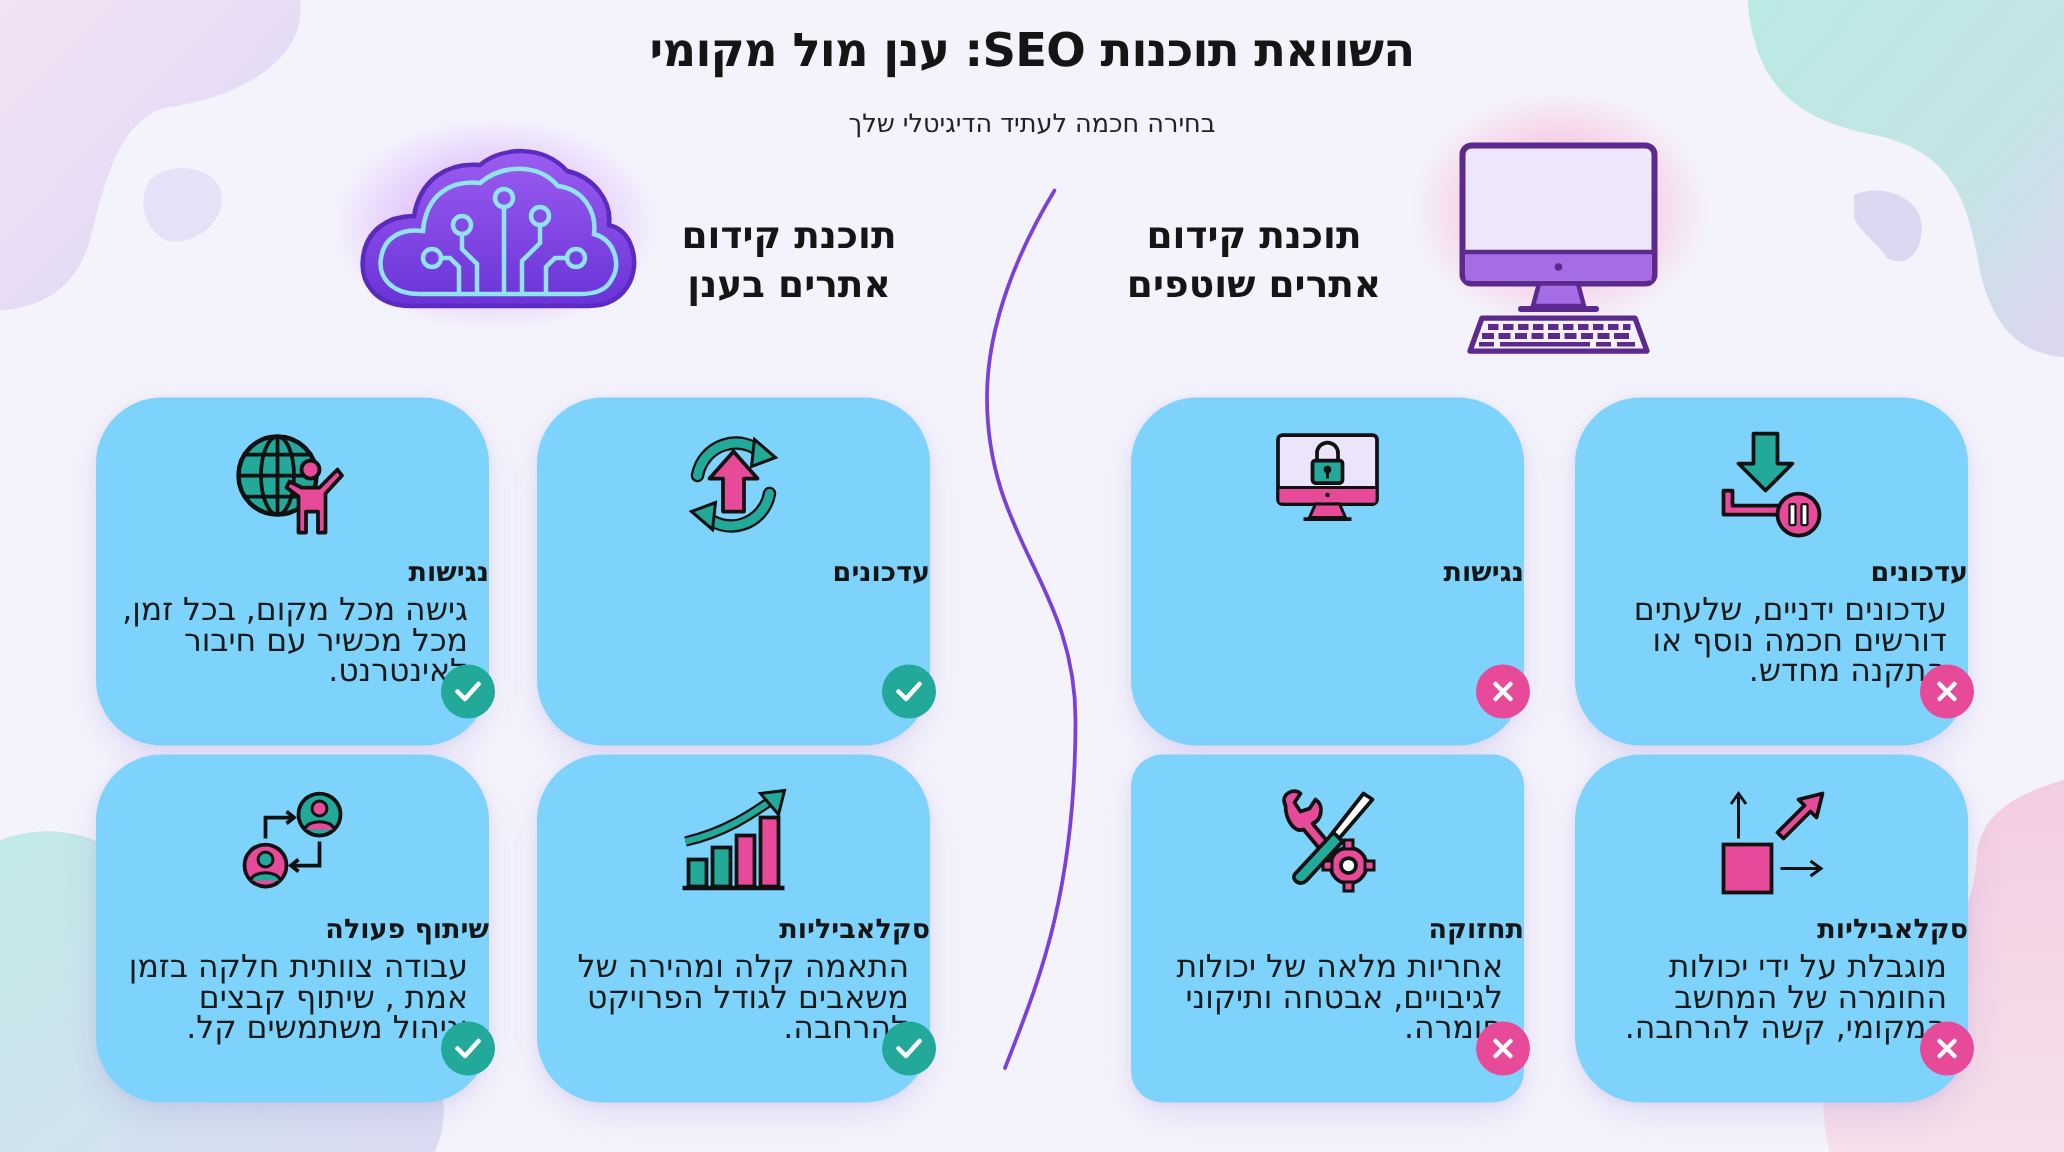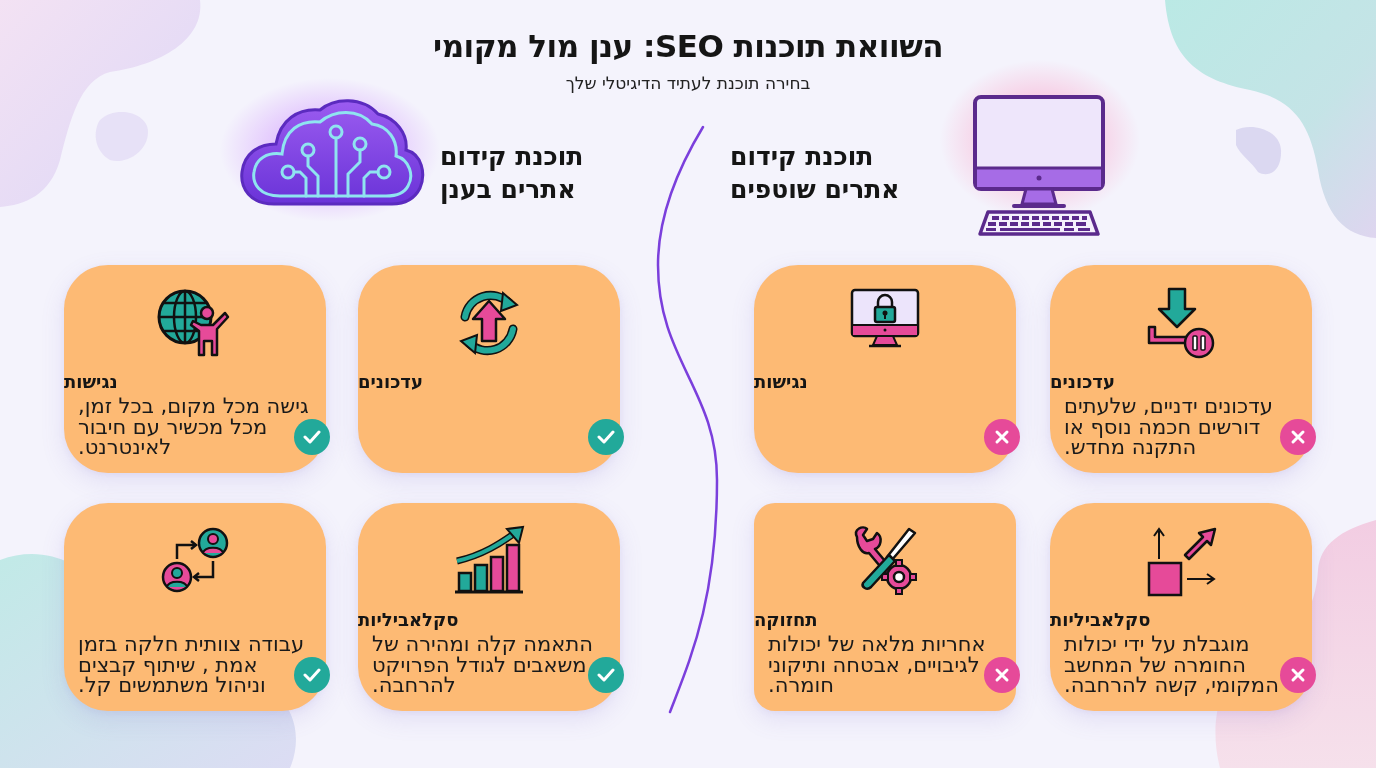--- a/index.html
+++ b/index.html
@@ -6,38 +6,38 @@
   html, body { width: 1376px; height: 768px; overflow: hidden; }
   body {
     position: relative;
     background: #f4f3fc;
     font-family: "DejaVu Sans", "Liberation Sans", sans-serif;
     color: #151515;
     direction: rtl;
   }
   .bg { position: absolute; inset: 0; pointer-events: none; }
   .title {
-    position: absolute; top: 28px; left: 0; width: 1376px;
+    position: absolute; top: 16px; left: 0; width: 1376px;
     text-align: center; font-size: 31px; font-weight: bold; letter-spacing: -0.5px;
   }
   .subtitle {
     position: absolute; top: 73px; left: 0; width: 1376px;
     text-align: center; font-size: 17px; color: #222;
   }
   .col-heading {
-    position: absolute; font-size: 25px; font-weight: bold; line-height: 33px; text-align: left;
+    position: absolute; font-size: 25px; font-weight: bold; line-height: 33px; text-align: center;
   }
   .heading-cloud { left: 440px; top: 140px; width: 172px; }
   .heading-local { left: 730px; top: 140px; width: 212px; }
   .hero-icon { position: absolute; }
   .card {
-    position: absolute; width: 262px; height: 208px;
-    background: #fdba74; border-radius: 44px;
+    position: absolute; width: 262px; height: 232px;
+    background: #7dd3fc; border-radius: 44px;
     box-shadow: 0 8px 24px rgba(120, 100, 200, 0.14), 0 2px 6px rgba(120,100,200,0.08);
-    text-align: left;
+    text-align: right;
   }
   .card .icon { position: absolute; top: 22px; left: 0; width: 100%; height: 72px; display: flex; justify-content: center; }
   .card .card-title { position: absolute; top: 106px; left: 0; width: 100%; font-size: 18px; font-weight: bold; }
   .card .card-desc { position: absolute; top: 131px; left: 14px; width: 234px; font-size: 21px; line-height: 20.5px; color: #1a1a1a; }
   .badge {
     position: absolute; width: 36px; height: 36px; border-radius: 50%;
     right: -4px; bottom: 18px; display: flex; align-items: center; justify-content: center;
   }
   .badge.ok { background: #22a99a; }
   .badge.no { background: #e64a99; }
@@ -78,21 +78,21 @@
   <path d="M1165 0 L1376 0 L1376 238 C1345 236 1325 215 1318 170 C1310 125 1295 100 1250 90 C1200 80 1170 60 1165 0 Z" fill="url(#gTR)" opacity="0.9"></path>
   <path d="M1236 130 C1252 122 1280 130 1281 150 C1282 172 1268 178 1258 172 C1252 162 1240 155 1236 145 Z" fill="#d6d2ee" opacity="0.85"></path>
   <path d="M0 560 C40 545 80 560 100 590 C120 640 180 660 270 690 C300 710 300 745 290 768 L0 768 Z" fill="url(#gBL)" opacity="0.85"></path>
   <path d="M1376 520 C1340 530 1320 545 1318 570 C1315 620 1290 640 1250 660 C1215 680 1210 730 1220 768 L1376 768 Z" fill="url(#gBR)" opacity="0.85"></path>
   <ellipse cx="330" cy="150" rx="110" ry="72" fill="url(#glowPurple)"></ellipse>
   <ellipse cx="1040" cy="140" rx="100" ry="80" fill="url(#glowPink)"></ellipse>
   <path d="M703 127 C680 165 658 215 658 265 C658 360 717 390 717 480 C717 600 690 660 670 712" fill="none" stroke="#7b3fdc" stroke-width="2.5" stroke-linecap="round"></path>
 </svg>
 
 <div class="title">השוואת תוכנות SEO: ענן מול מקומי</div>
-<div class="subtitle">בחירה תוכנת לעתיד הדיגיטלי שלך</div>
+<div class="subtitle">בחירה חכמה לעתיד הדיגיטלי שלך</div>
 
 <svg class="hero-icon" style="left:236px; top:92px;" width="192" height="122" viewBox="0 0 192 122">
   <defs>
     <linearGradient id="cloudFill" x1="0" y1="0" x2="0" y2="1">
       <stop offset="0" stop-color="#9b5cf0"></stop>
       <stop offset="1" stop-color="#6a33d8"></stop>
     </linearGradient>
   </defs>
   <path d="M38 112 C14 112 4 96 6 80 C8 62 22 52 40 52 C44 28 62 16 84 18 C98 6 126 4 142 22 C160 26 172 42 170 58 C186 62 190 82 184 96 C178 108 168 112 156 112 Z" fill="url(#cloudFill)" stroke="#5b2bbf" stroke-width="3"></path>
   <path d="M44 104 C24 104 16 92 18 80 C20 66 32 60 46 62 C48 38 64 28 84 30 C98 18 122 16 136 32 C152 34 162 48 160 64 C174 68 178 84 172 94 C168 102 160 104 150 104 Z" fill="none" stroke="#8fe4f0" stroke-width="3"></path>
@@ -227,20 +227,21 @@
       <path d="M44 28 C46 21 62 21 64 28" fill="#e64a99" stroke="#111" stroke-width="2"></path>
       <circle cx="18" cy="52" r="14" fill="#e64a99" stroke="#111" stroke-width="2.5"></circle>
       <circle cx="18" cy="48" r="5" fill="#22a99a" stroke="#111" stroke-width="2"></circle>
       <path d="M8 62 C10 55 26 55 28 62" fill="#22a99a" stroke="#111" stroke-width="2"></path>
       <path d="M18 34 V20 H36" fill="none" stroke="#111" stroke-width="2.5"></path>
       <path d="M32 16 L37 20 L32 24" fill="none" stroke="#111" stroke-width="2.5"></path>
       <path d="M54 36 V52 H36" fill="none" stroke="#111" stroke-width="2.5"></path>
       <path d="M40 48 L35 52 L40 56" fill="none" stroke="#111" stroke-width="2.5"></path>
     </svg>
   </div>
+  <div class="card-title">שיתוף פעולה</div>
   <div class="card-desc">עבודה צוותית חלקה בזמן אמת , שיתוף קבצים וניהול משתמשים קל.</div>
   <div class="badge ok">
     <svg width="18" height="14" viewBox="0 0 18 14">
         <path d="M2 7 L7 12 L16 2" fill="none" stroke="#fff" stroke-width="3" stroke-linecap="round" stroke-linejoin="round"></path>
       </svg>
   </div>
 </div>
 
 <div class="card" style="left:1050px; top:265px;">
   <div class="icon">

